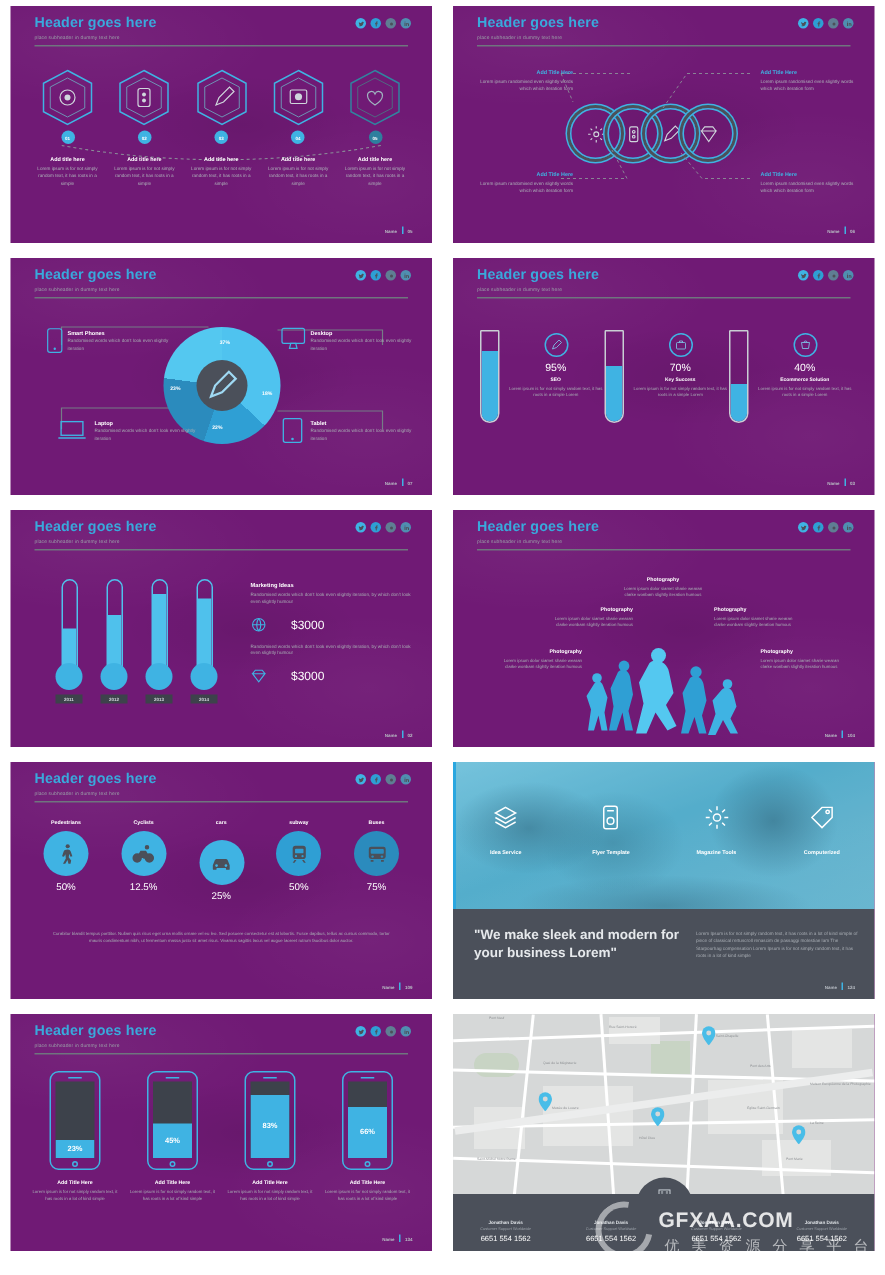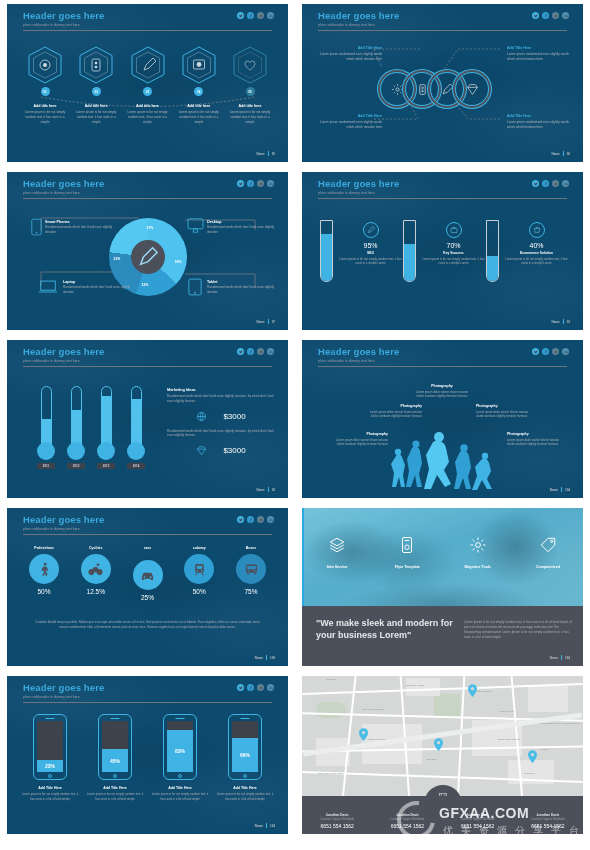--- a/index.html
+++ b/index.html
@@ -1,21 +1,21 @@
 <!DOCTYPE html>
 <html><head>
 <meta charset="utf-8">
 <style>
   * { margin:0; padding:0; box-sizing:border-box; }
   html,body { width:590px; height:850px; background:#ffffff;
     font-family:"Liberation Sans", sans-serif; overflow:hidden; }
   .sheet { position:relative; width:590px; height:850px; background:#fff; }
 
   .slide { position:absolute; width:281px; height:158px; overflow:hidden;
-    background:#0c4a6e; }
+    background:#701a75; }
   .tex { position:absolute; inset:0;
     background:
       radial-gradient(ellipse 60% 40% at 20% 15%, rgba(255,255,255,.045), transparent 70%),
       radial-gradient(ellipse 50% 45% at 85% 75%, rgba(255,255,255,.035), transparent 70%),
       radial-gradient(ellipse 40% 30% at 55% 50%, rgba(0,0,0,.07), transparent 70%),
       linear-gradient(115deg, rgba(255,255,255,.03) 0 1px, transparent 1px 9px),
       linear-gradient(62deg, rgba(0,0,0,.05) 0 1px, transparent 1px 14px);
     pointer-events:none; }
 
   .hd { position:absolute; left:16px; top:7px; }
@@ -84,21 +84,21 @@
   .th { width:18px; text-align:center; }
   .thbody { width:11px; height:60px; border:1px solid #4fc1ec; border-radius:6px 6px 0 0; margin:0 auto;
      position:relative; overflow:hidden; }
   .thfill { position:absolute; left:0; right:0; bottom:0; background:#4fc1ec; }
   .thbulb { width:18px; height:18px; border-radius:50%; background:#3fb3e3; margin:-4px auto 0; position:relative; z-index:2; }
   .th span { display:block; color:#cfd4da; font-size:3px; font-weight:bold; margin-top:3px;
      background:#3d424b; padding:1px 0; }
   .mk { position:absolute; left:160px; top:48px; width:108px; }
   .mk h4 { color:#fff; font-size:3.8px; font-weight:bold; }
   .mk p { color:#a8adb4; font-size:3.1px; line-height:1.55; margin-top:2px; }
-  .mrow { display:flex; align-items:center; gap:16px; margin-top:7px;justify-content:center; }
+  .mrow { display:flex; align-items:center; gap:16px; margin-top:7px; }
   .mrow svg { width:11px; height:11px; }
   .mrow b { color:#fff; font-size:8px; font-weight:normal; }
 
   
   .photocap { position:absolute; width:56px; }
   .photocap h4 { color:#fff; font-size:3.5px; font-weight:bold; margin-bottom:2px; }
   .photocap p { color:#a8adb4; font-size:2.9px; line-height:1.5; }
 
   
   .trrow { position:absolute; left:14px; right:14px; top:38px; display:flex; justify-content:space-between; }

